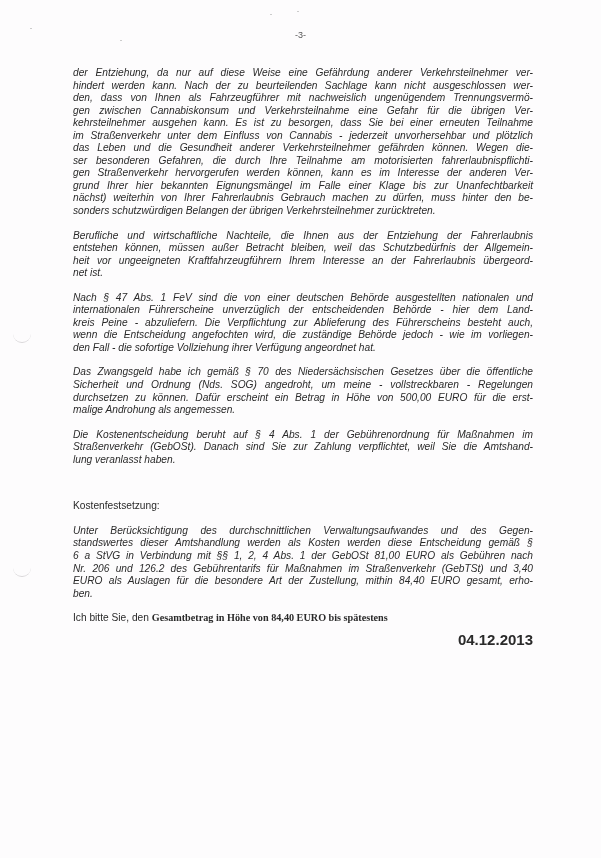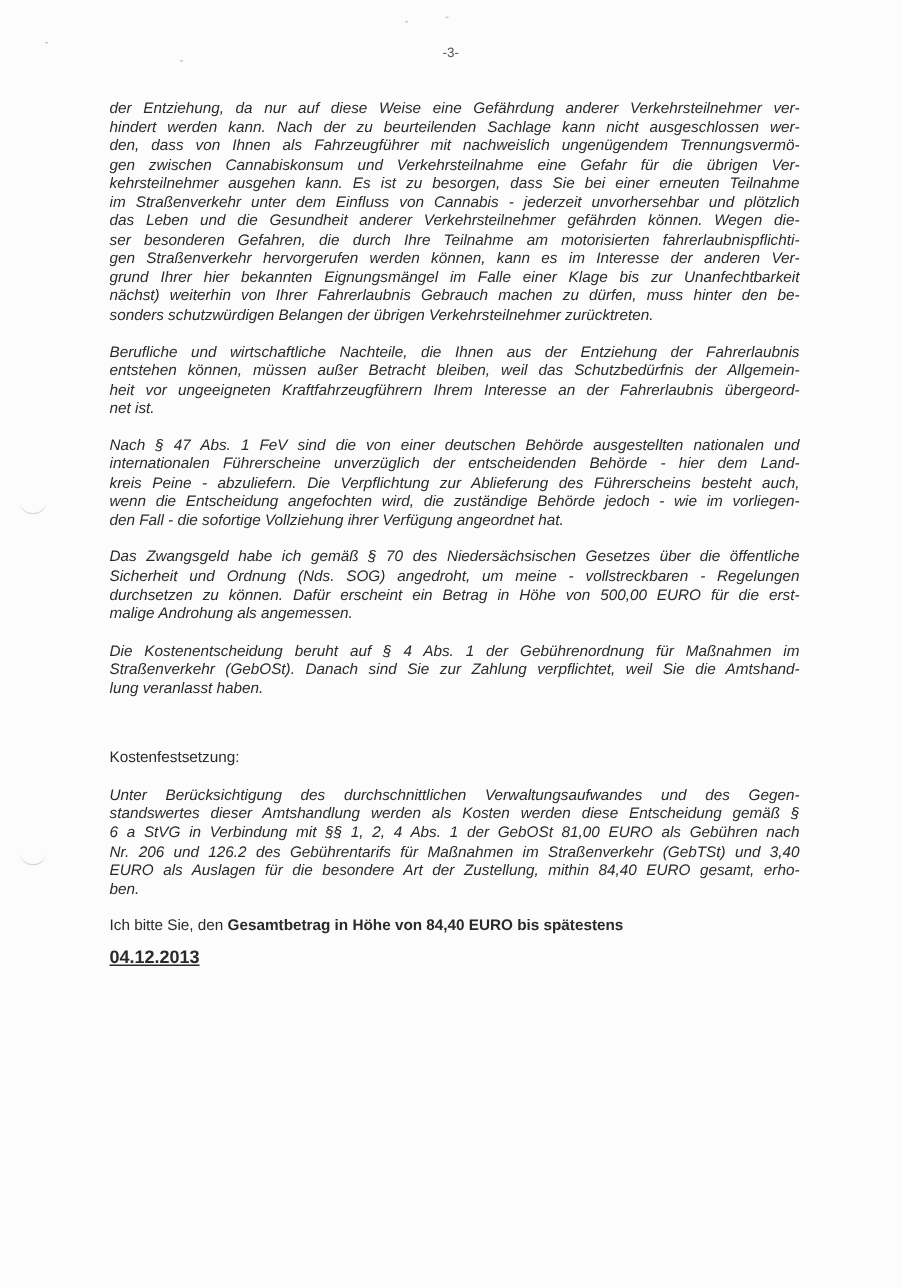--- a/index.html
+++ b/index.html
@@ -17,22 +17,22 @@
   }
   .content { position: absolute; left: 73px; top: 67px; width: 460px; }
   .para { margin: 0 0 12px 0; font-style: italic; }
   .line {
     display: block; font-size: 10.2px; line-height: 12.55px; height: 12.55px;
     text-align: justify; text-align-last: justify; white-space: nowrap;
   }
   .line.last { text-align-last: left; }
   .gap-big { height: 22px; }
   .heading { font-size: 10.2px; line-height: 12.55px; margin: 0 0 12px 0; }
-  .bold { font-weight: bold; }
-  .date { text-align: left; font-weight: bold; font-size: 12px; margin-top: 6px; text-decoration: underline; }
+  .bold { font-weight: bold; font-family: Liberation Serif, serif; }
+  .date { text-align: right; font-weight: bold; font-size: 15px; margin-top: 6px; }
   .punch-hole {
     position: absolute; left: 13px; width: 18px; height: 9px;
     border-bottom: 1px solid #d8d6d8; border-radius: 0 0 10px 10px;
   }
   .speck { position: absolute; width: 2px; height: 1px; background: #ccc; }
 </style>
 </head>
 <body>
 
 <div class="page">

